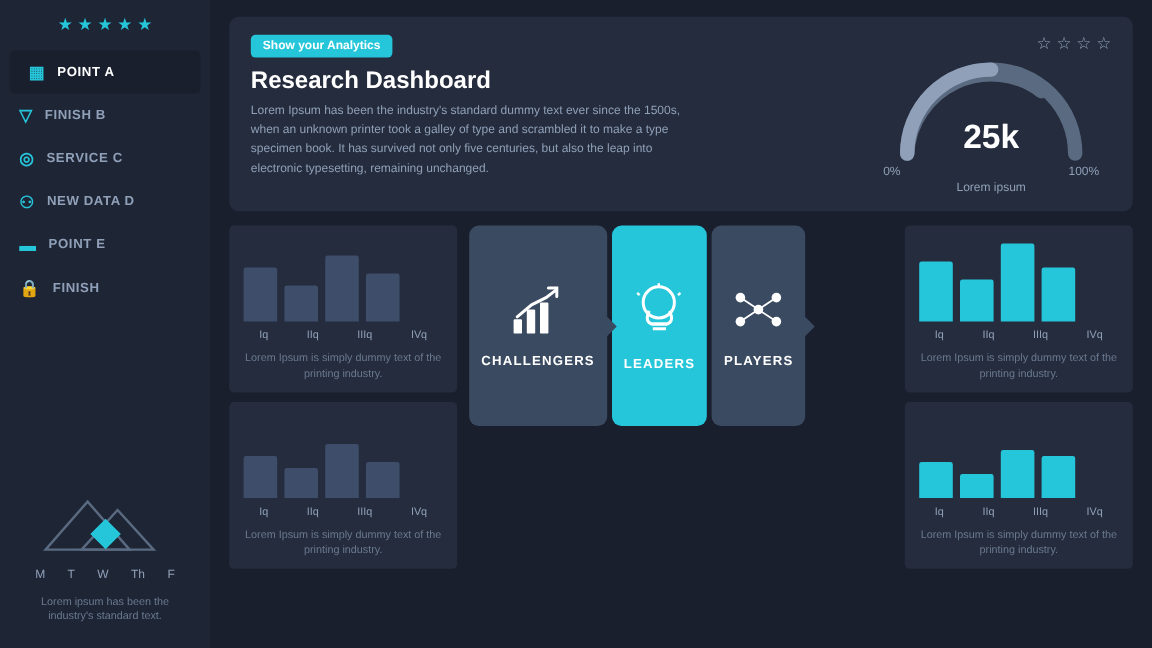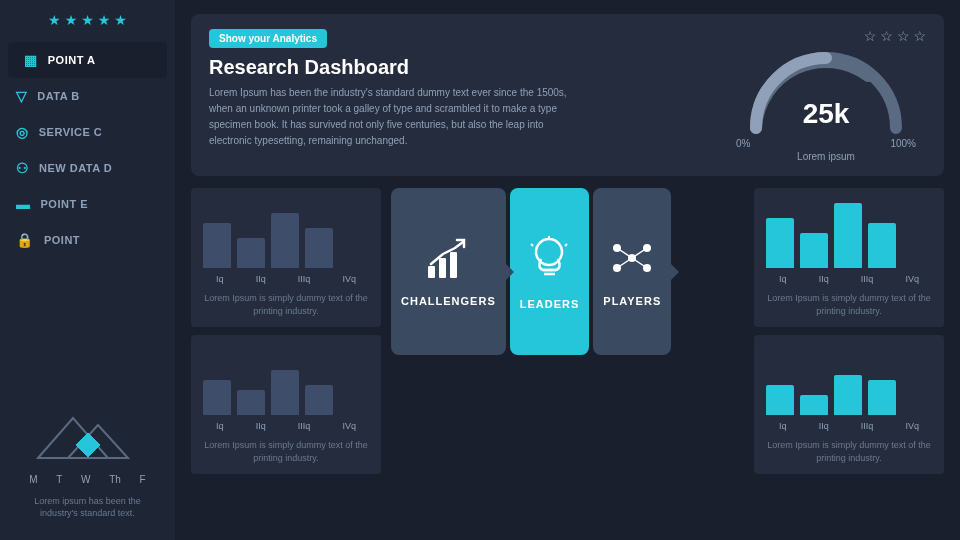--- a/index.html
+++ b/index.html
@@ -287,37 +287,37 @@
     <span class="star">★</span>
     <span class="star">★</span>
   </div>
 
   <div class="nav-item active">
     <span class="nav-icon">▦</span>
     <span>POINT A</span>
   </div>
   <div class="nav-item">
     <span class="nav-icon">▽</span>
-    <span>DATA B</span>
+    <span>FINISH B</span>
   </div>
   <div class="nav-item">
     <span class="nav-icon">◎</span>
     <span>SERVICE C</span>
   </div>
   <div class="nav-item">
     <span class="nav-icon">⚇</span>
     <span>NEW DATA D</span>
   </div>
   <div class="nav-item">
     <span class="nav-icon">▬</span>
     <span>POINT E</span>
   </div>
   <div class="nav-item">
     <span class="nav-icon">🔒</span>
-    <span>POINT</span>
+    <span>FINISH</span>
   </div>
 
   <div class="sidebar-bottom">
     <div class="mountain-area">
       <svg class="mountain-svg" viewBox="0 0 120 60">
 
         <polygon points="10,55 45,15 80,55" fill="none" stroke="#5a6a80" stroke-width="2"></polygon>
         <polygon points="40,55 70,22 100,55" fill="none" stroke="#5a6a80" stroke-width="2"></polygon>
 
         <polygon points="60,30 72,42 60,54 48,42" fill="#26c6da" stroke="#26c6da" stroke-width="1"></polygon>

